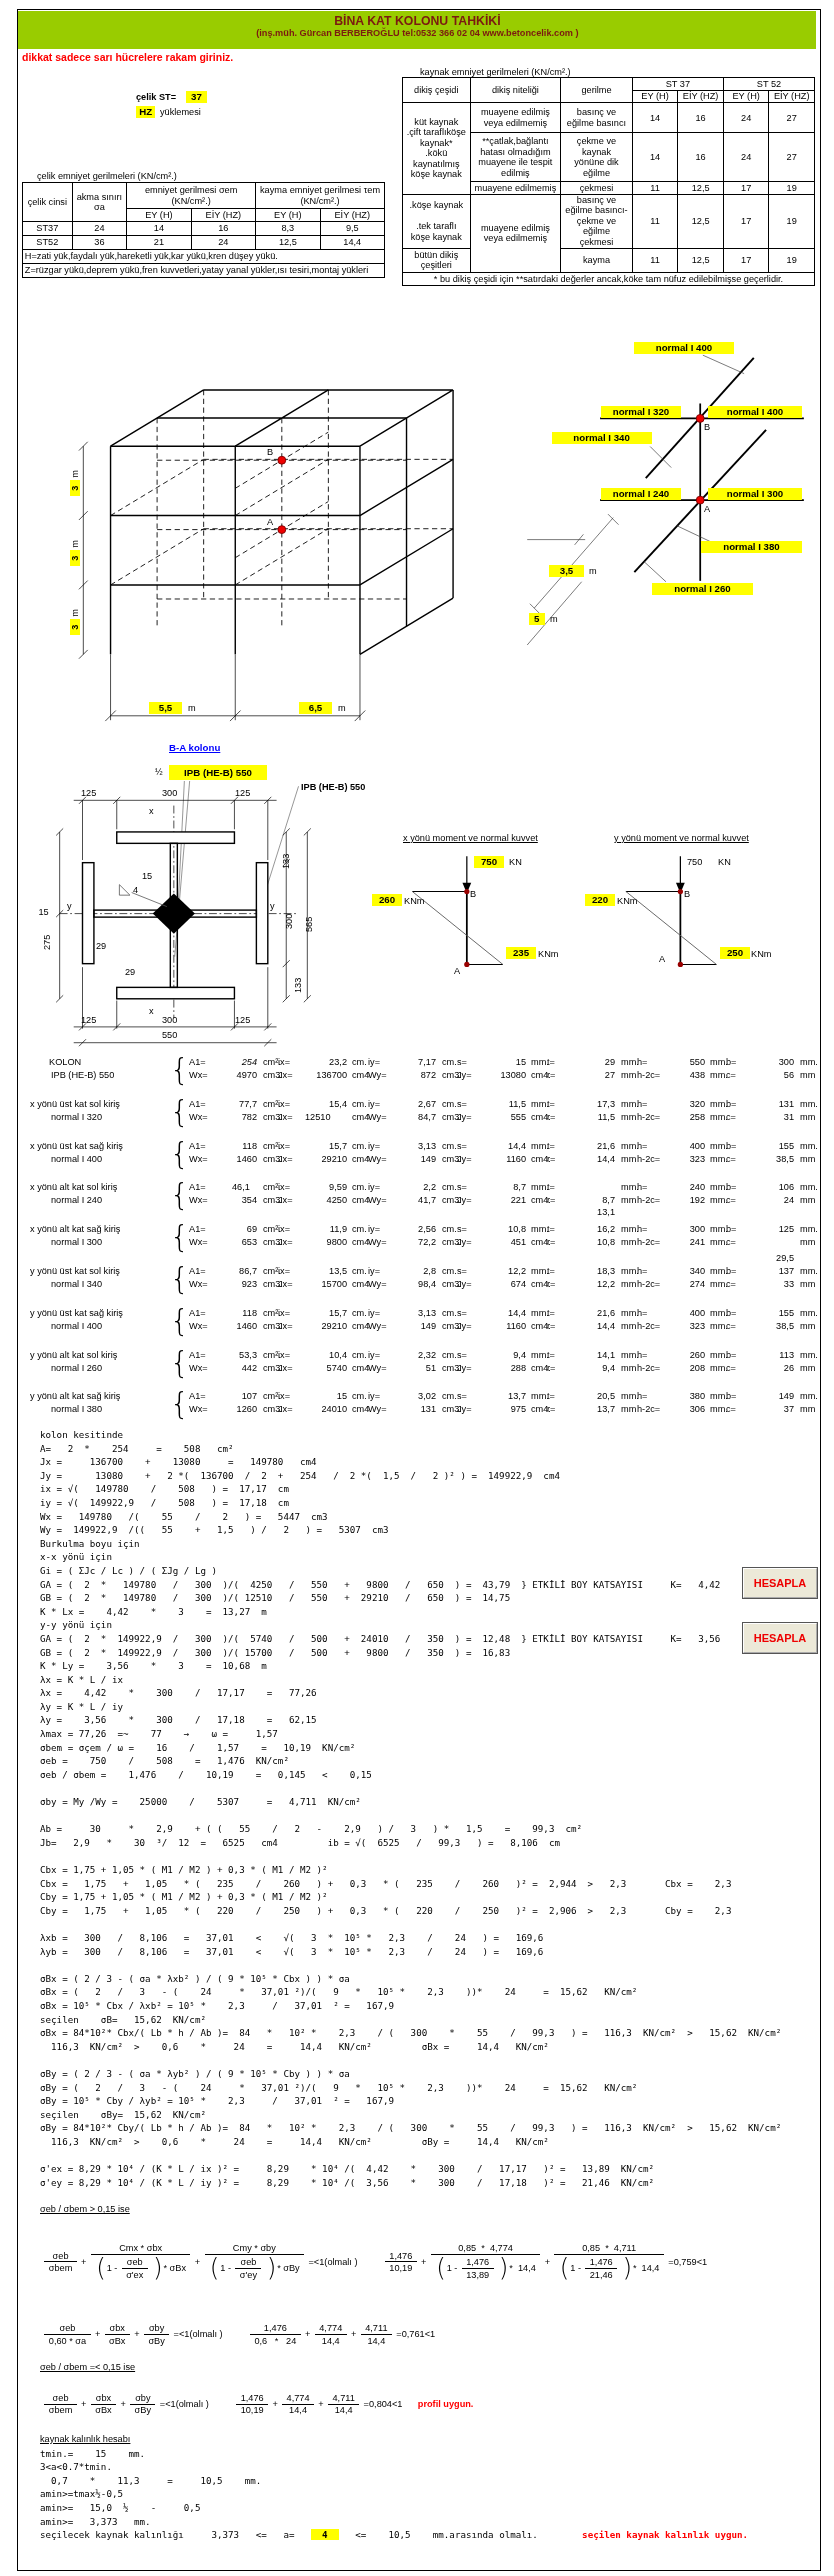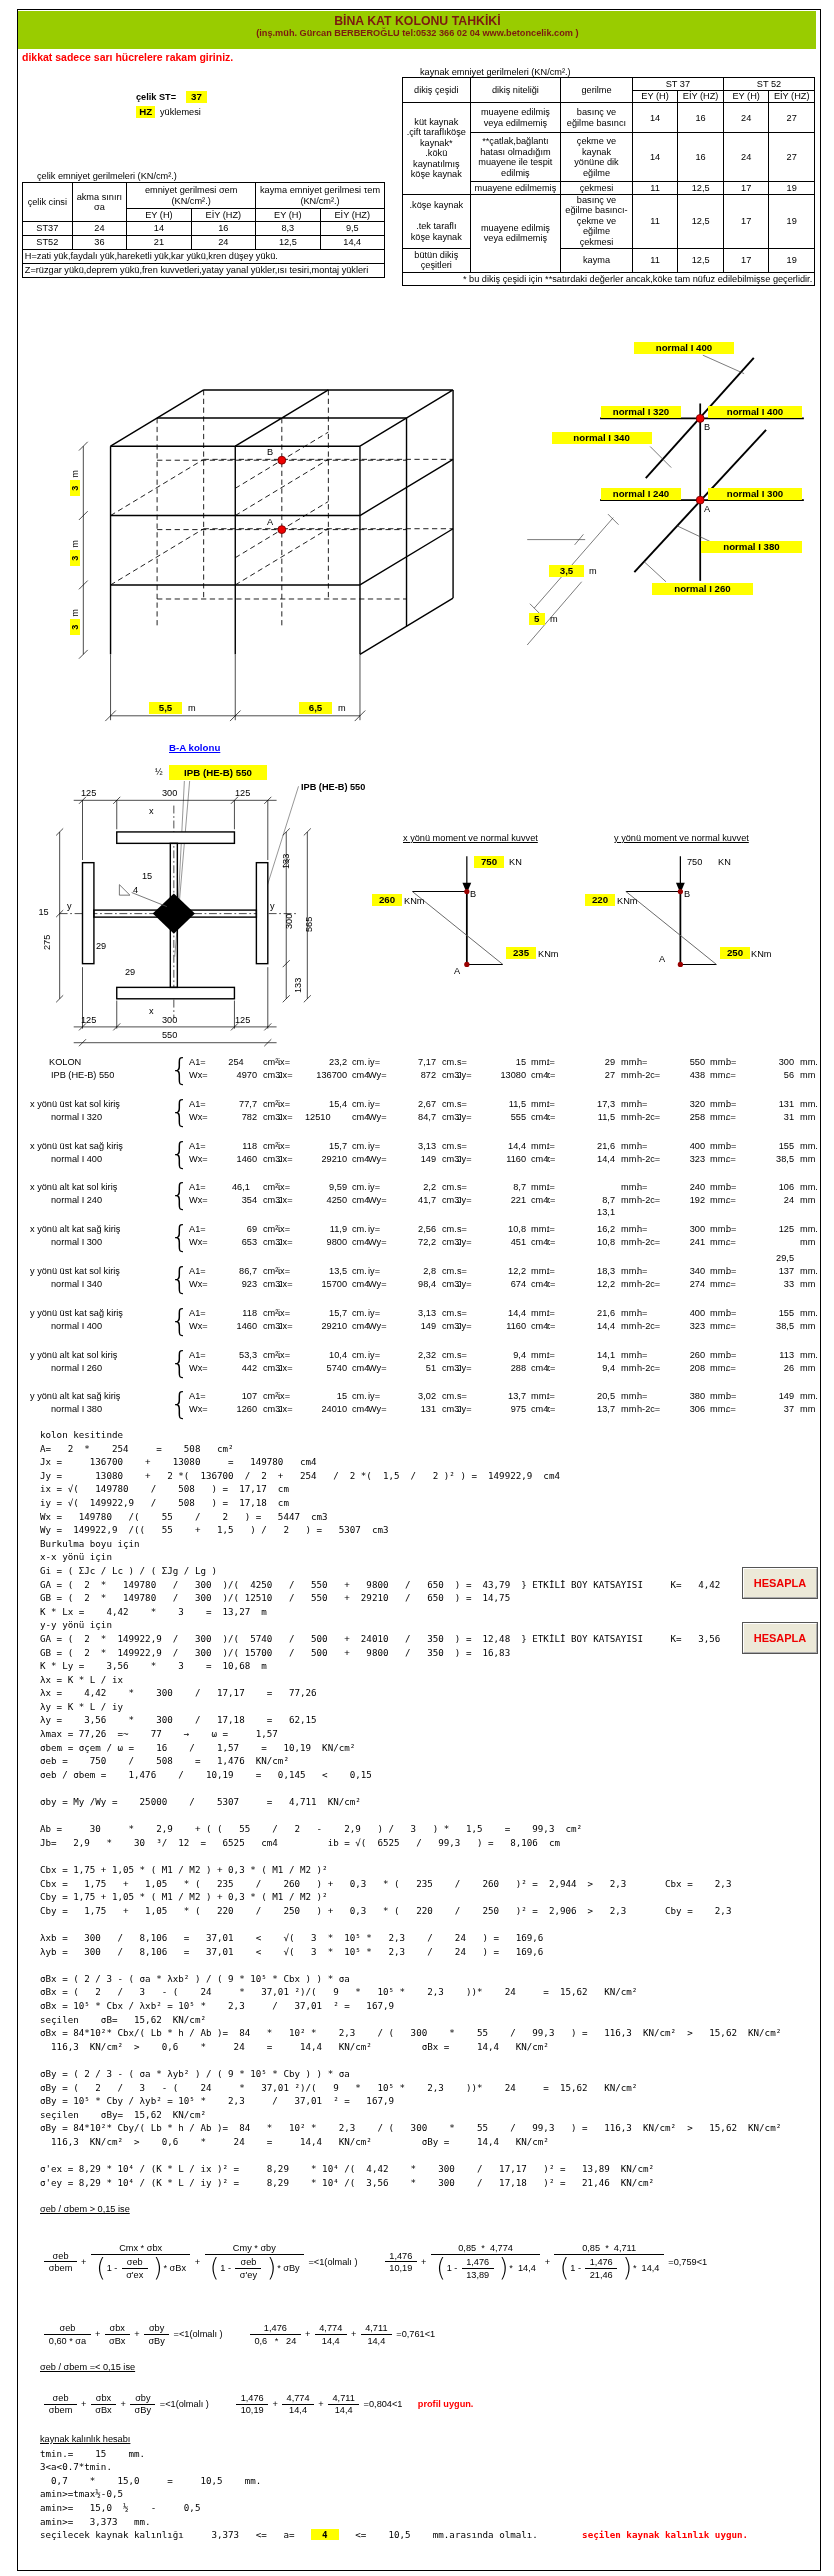--- a/index.html
+++ b/index.html
@@ -14,21 +14,21 @@
   .red{color:#f00;font-weight:bold}
   .y{background:#ff0;font-weight:bold;text-align:center}
   .ylab{position:absolute;background:#ff0;font-weight:bold;text-align:center;font-size:9.7px;height:12.3px;line-height:12.3px}
   .lab{position:absolute;font-size:9.2px;white-space:nowrap}
   .b{font-weight:bold}
   .u{text-decoration:underline}
   .rot{transform:rotate(-90deg);transform-origin:0 0;white-space:nowrap}
   table{border-collapse:collapse;position:absolute;table-layout:fixed}
   td{border:0.9px solid #000;font-size:9.2px;text-align:center;vertical-align:middle;
      white-space:pre-line;padding:0 1.8px;line-height:10.5px}
-  td.note{text-align:right;border:0.9px solid #000}
+  td.note{text-align:center;border:0.9px solid #000}
   svg{position:absolute;overflow:visible}
   .pblk{position:absolute;left:0;width:835px;height:30px;font-size:9.2px}
   .pblk span{position:absolute;white-space:pre}
   .cl{height:13.6px;line-height:13.6px;white-space:pre;
       font-family:"DejaVu Sans Mono",monospace;font-size:9.2px}
   .cl.u{font-family:"Liberation Sans",sans-serif;text-decoration:underline}
   #calc{position:absolute;left:40px;top:1428px;width:777px}
   .frow{display:flex;align-items:center;white-space:pre;font-size:9.2px;
         font-family:"Liberation Sans",sans-serif}
   .frac{display:inline-flex;flex-direction:column;align-items:center;margin:0 4.4px;vertical-align:middle}
@@ -355,21 +355,21 @@
   <div class="ylab" style="left:356px;top:117px;width:30px">250</div>
   <div class="lab" style="left:387px;top:119px">KNm</div>
 </div>
 
 <div class="abs" id="profiles" style="left:0;top:1057px;width:835px;height:378px">
     <div class="pblk" style="top: 0px;">
       <span style="left: 49px; top: 0px;">KOLON</span>
       <span style="left: 51px; top: 13px;">IPB (HE-B) 550</span>
       <span style="left: 170px; top: -5.3px; font: 300 30px &quot;DejaVu Sans&quot;, sans-serif;">{</span>
       <span style="left: 189px; top: 0px;">A1=</span>
-      <span style="left: 215px; top: 0px; width: 42px; text-align: center; display: inline-block;">254</span>
+      <span style="left: 215px; top: 0px; width: 42px; text-align: right; display: inline-block; font-style: italic;">254</span>
       <span style="left: 263px; top: 0px;">cm².</span>
       <span style="left: 278px; top: 0px;">ix=</span>
       <span style="left: 305px; top: 0px; width: 42px; text-align: right; display: inline-block;">23,2</span>
       <span style="left: 352px; top: 0px;">cm.</span>
       <span style="left: 368px; top: 0px;">iy=</span>
       <span style="left: 394px; top: 0px; width: 42px; text-align: right; display: inline-block;">7,17</span>
       <span style="left: 442px; top: 0px;">cm.</span>
       <span style="left: 457px; top: 0px;">s=</span>
       <span style="left: 484px; top: 0px; width: 42px; text-align: right; display: inline-block;">15</span>
       <span style="left: 531px; top: 0px;">mm.</span>
@@ -844,19 +844,19 @@
     <div class="cl">σ'ey = 8,29 * 10⁴ / (K * L / iy )² =     8,29    * 10⁴ /(  3,56    *    300    /   17,18   )² =   21,46  KN/cm²</div>
     <div class="cl"></div>
     <div class="cl u">σeb / σbem &gt; 0,15 ise</div>
     <div class="frow" style="height: 91px;"><span class="frac"><span class="fx"><span class="tx">σeb</span></span><span class="fbar"></span><span class="fx"><span class="tx">σbem</span></span></span>  <span class="tx">+</span>  <span class="frac"><span class="fx"><span class="tx">Cmx * σbx</span></span><span class="fbar"></span><span class="fx"><span class="bp">(</span><span class="tx">1 -</span><span class="frac"><span class="fx"><span class="tx">σeb</span></span><span class="fbar"></span><span class="fx"><span class="tx">σ'ex</span></span></span><span class="bp">)</span><span class="tx">* σBx</span></span></span>  <span class="tx">+</span>  <span class="frac"><span class="fx"><span class="tx">Cmy * σby</span></span><span class="fbar"></span><span class="fx"><span class="bp">(</span><span class="tx">1 -</span><span class="frac"><span class="fx"><span class="tx">σeb</span></span><span class="fbar"></span><span class="fx"><span class="tx">σ'ey</span></span></span><span class="bp">)</span><span class="tx">* σBy</span></span></span>  <span class="tx">=&lt;</span>  <span class="tx">1</span>  <span class="tx">(olmalı )</span>  <span style="display: inline-block; width: 23px;"></span><span class="frac"><span class="fx"><span class="tx">1,476</span></span><span class="fbar"></span><span class="fx"><span class="tx">10,19</span></span></span>  <span class="tx">+</span>  <span class="frac"><span class="fx"><span class="tx">0,85  *  4,774</span></span><span class="fbar"></span><span class="fx"><span class="bp">(</span><span class="tx">1 -</span><span class="frac"><span class="fx"><span class="tx">1,476</span></span><span class="fbar"></span><span class="fx"><span class="tx">13,89</span></span></span><span class="bp">)</span><span class="tx">*  14,4</span></span></span>  <span class="tx">+</span>  <span class="frac"><span class="fx"><span class="tx">0,85  *  4,711</span></span><span class="fbar"></span><span class="fx"><span class="bp">(</span><span class="tx">1 -</span><span class="frac"><span class="fx"><span class="tx">1,476</span></span><span class="fbar"></span><span class="fx"><span class="tx">21,46</span></span></span><span class="bp">)</span><span class="tx">*  14,4</span></span></span>  <span class="tx">=</span>  <span class="tx">0,759</span>  <span class="tx">&lt;</span>  <span class="tx">1</span>  </div>
     <div class="frow" style="height: 54px;"><span class="frac"><span class="fx"><span class="tx">σeb</span></span><span class="fbar"></span><span class="fx"><span class="tx">0,60 * σa</span></span></span>  <span class="tx">+</span>  <span class="frac"><span class="fx"><span class="tx">σbx</span></span><span class="fbar"></span><span class="fx"><span class="tx">σBx</span></span></span>  <span class="tx">+</span>  <span class="frac"><span class="fx"><span class="tx">σby</span></span><span class="fbar"></span><span class="fx"><span class="tx">σBy</span></span></span>  <span class="tx">=&lt;</span>  <span class="tx">1</span>  <span class="tx">(olmalı )</span>  <span style="display: inline-block; width: 23px;"></span><span class="frac"><span class="fx"><span class="tx">1,476</span></span><span class="fbar"></span><span class="fx"><span class="tx">0,6   *   24</span></span></span>  <span class="tx">+</span>  <span class="frac"><span class="fx"><span class="tx">4,774</span></span><span class="fbar"></span><span class="fx"><span class="tx">14,4</span></span></span>  <span class="tx">+</span>  <span class="frac"><span class="fx"><span class="tx">4,711</span></span><span class="fbar"></span><span class="fx"><span class="tx">14,4</span></span></span>  <span class="tx">=</span>  <span class="tx">0,761</span>  <span class="tx">&lt;</span>  <span class="tx">1</span>  </div>
     <div class="cl u">σeb / σbem =&lt; 0,15 ise</div>
     <div class="frow" style="height: 58px;"><span class="frac"><span class="fx"><span class="tx">σeb</span></span><span class="fbar"></span><span class="fx"><span class="tx">σbem</span></span></span>  <span class="tx">+</span>  <span class="frac"><span class="fx"><span class="tx">σbx</span></span><span class="fbar"></span><span class="fx"><span class="tx">σBx</span></span></span>  <span class="tx">+</span>  <span class="frac"><span class="fx"><span class="tx">σby</span></span><span class="fbar"></span><span class="fx"><span class="tx">σBy</span></span></span>  <span class="tx">=&lt;</span>  <span class="tx">1</span>  <span class="tx">(olmalı )</span>  <span style="display: inline-block; width: 23px;"></span><span class="frac"><span class="fx"><span class="tx">1,476</span></span><span class="fbar"></span><span class="fx"><span class="tx">10,19</span></span></span>  <span class="tx">+</span>  <span class="frac"><span class="fx"><span class="tx">4,774</span></span><span class="fbar"></span><span class="fx"><span class="tx">14,4</span></span></span>  <span class="tx">+</span>  <span class="frac"><span class="fx"><span class="tx">4,711</span></span><span class="fbar"></span><span class="fx"><span class="tx">14,4</span></span></span>  <span class="tx">=</span>  <span class="tx">0,804</span>  <span class="tx">&lt;</span>  <span class="tx">1</span>  <span class="tx red">      profil uygun.</span>  </div>
     <div class="cl u">kaynak kalınlık hesabı</div>
     <div class="cl">tmin.=    15    mm.</div>
     <div class="cl">3&lt;a&lt;0.7*tmin.</div>
-    <div class="cl">  0,7    *    15,0     =     10,5    mm.</div>
+    <div class="cl">  0,7    *    11,3     =     10,5    mm.</div>
     <div class="cl">amin&gt;=tmax½-0,5</div>
     <div class="cl">amin&gt;=   15,0  ½    -     0,5</div>
     <div class="cl">amin&gt;=   3,373   mm.</div>
     <div class="cl"><span>seçilecek kaynak kalınlığı     3,373   &lt;=   a=   </span><span class="y">  4  </span><span>   &lt;=    10,5    mm.arasında olmalı.        </span><span class="red">seçilen kaynak kalınlık uygun.</span></div>
   </div>
 
 
 </body></html>

